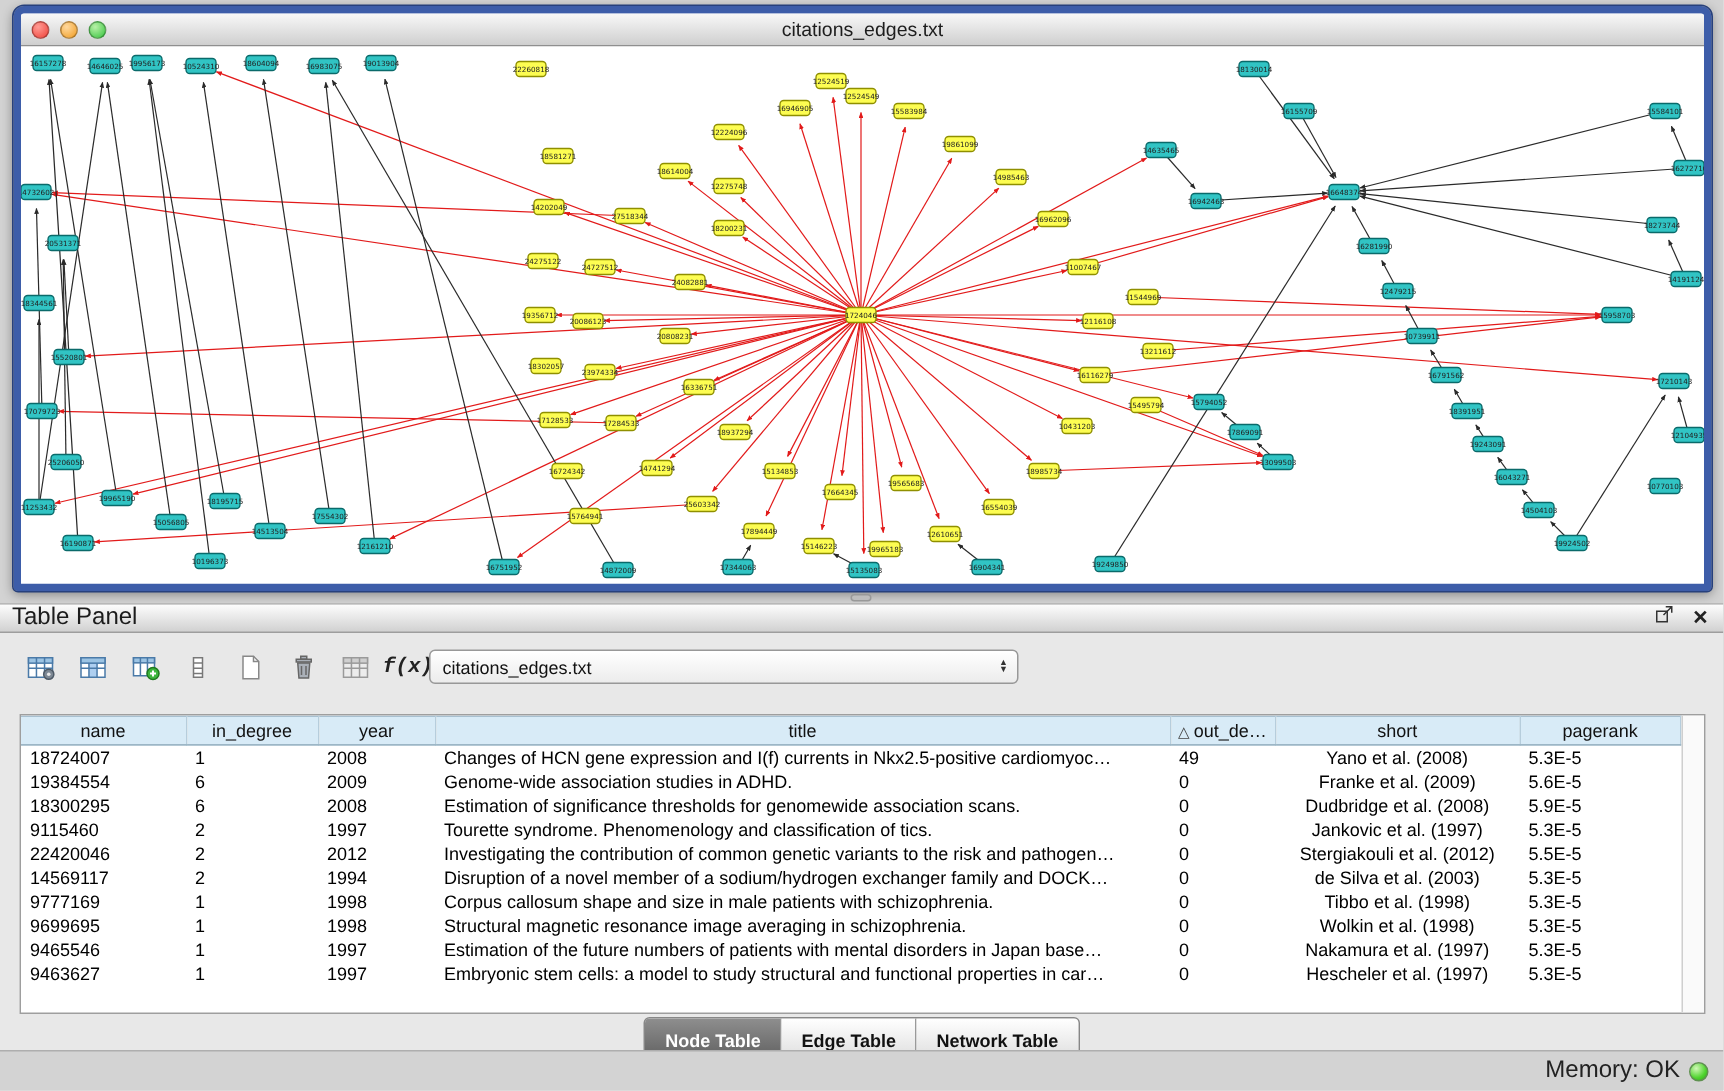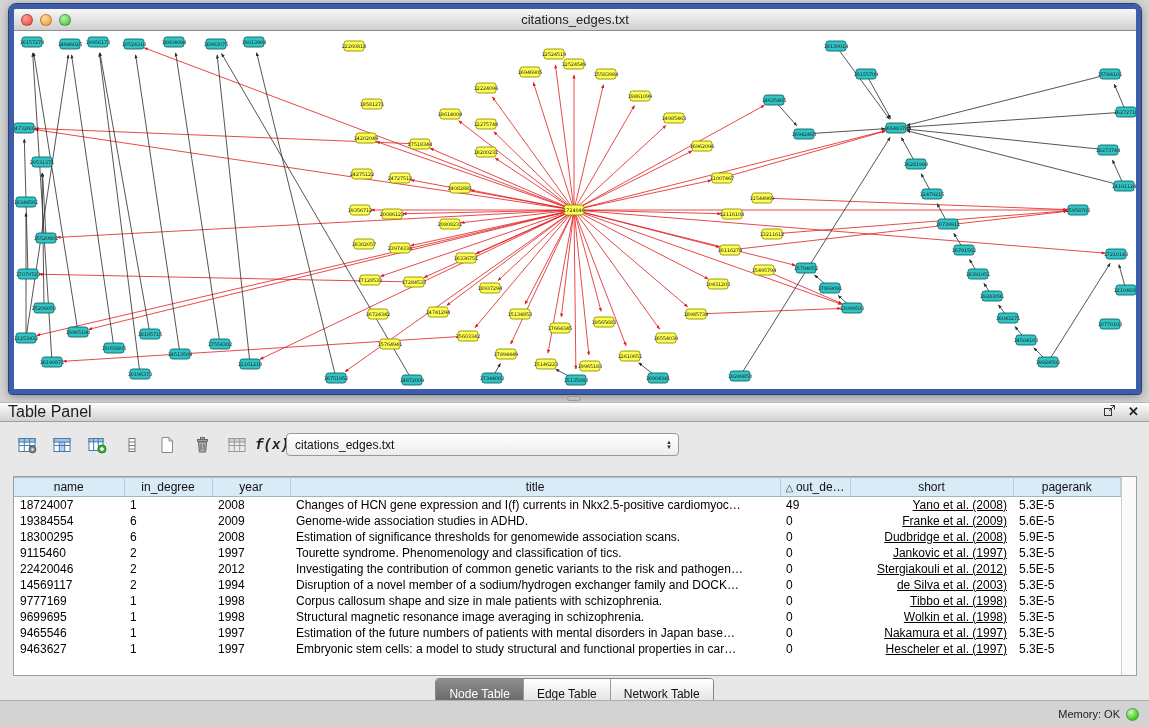--- a/index.html
+++ b/index.html
@@ -51,36 +51,36 @@
 
   .table-wrap { position:absolute; left:13px; right:12px; top:54px; height:200px;
     background:#fff; border:1px solid #9e9e9e; overflow:hidden; }
   table.grid { width:calc(100% - 15px); border-collapse:collapse; table-layout:fixed; }
   table.grid th { background:#d8ebf7; border-right:1px solid #b6cddc; border-top:1px solid #a8c0d0;
     border-bottom:1px solid #9cb6c6; font-weight:normal; font-size:12px; height:19px;
     text-align:center; padding:0 4px; white-space:nowrap; overflow:hidden; color:#111; }
   table.grid th.left { text-align:center; }
   table.grid td { font-size:12px; color:#000; height:16px; padding:0 6px;
     white-space:nowrap; overflow:hidden; text-overflow:ellipsis; }
-  table.grid td.center { text-align:right;text-decoration:underline; }
+  table.grid td.center { text-align:center; }
   .sort { color:#444; font-size:10px; }
   .vscroll { position:absolute; right:0; top:0; bottom:0; width:15px; background:#fafafa; border-left:1px solid #cfcfcf; }
 
   .tabs-row { position:absolute; left:0; right:0; top:256px; height:20px; display:flex; justify-content:center; }
   .seg { display:flex; border:1px solid #878787; border-radius:4px; overflow:hidden; height:31px;
-    box-shadow:0 1px 0 rgba(255,255,255,.6); }
+    box-shadow:0 1px 0 rgba(255,255,255,.6);font-weight:bold; }
   .seg-btn { padding:0 13px; font-size:12px; display:flex; align-items:center;
     background:linear-gradient(#ffffff,#dcdcdc); color:#111; border-right:1px solid #9a9a9a; }
   .seg-btn:last-child { border-right:none; }
   .seg-btn.selected { background:linear-gradient(#8e8e8e,#5e5e5e); color:#fff; }
 
   .status-bar { position:absolute; left:0; bottom:0; width:100%; height:27px; background:#d3d3d3;
     border-top:1px solid #aeaeae; display:flex; align-items:center; justify-content:flex-end;
     padding-right:10px; gap:6px; }
-  .memory-label { font-size:11px; color:#222; }
+  .memory-label { font-size:16px; color:#222; }
   .memory-dot { width:13px; height:13px; border-radius:50%; border:1px solid #5f9150;
     background:radial-gradient(circle at 35% 30%, #d2f8b8, #4fd42f 60%, #2fa31a); }
 </style>
 </head>
 <body>
 
 <div class="app">
 
   <div class="net-window">
     <div class="net-titlebar">

